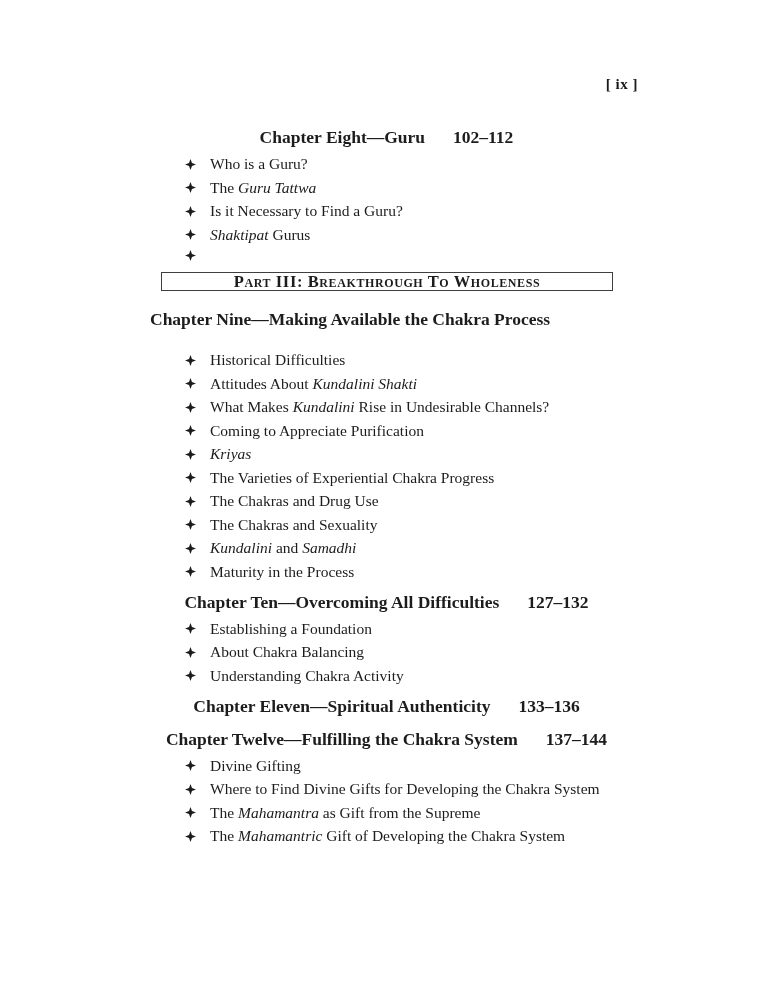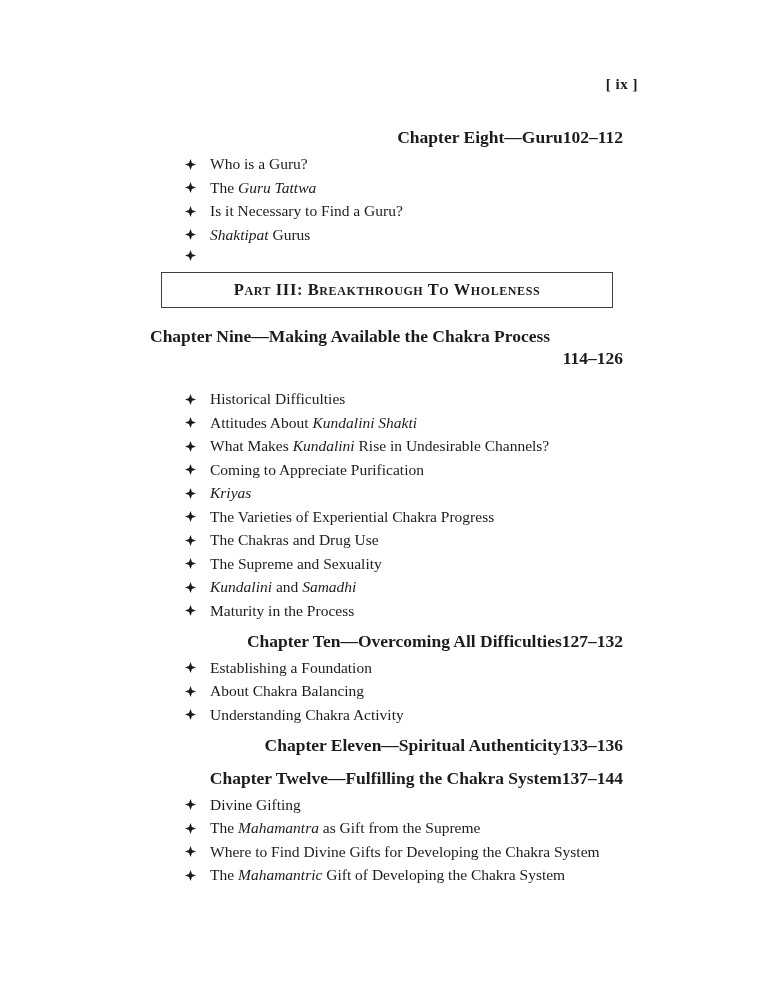--- a/index.html
+++ b/index.html
@@ -28,25 +28,26 @@
   }
   .content {
     position: absolute;
     top: 126px;
     left: 150px;
     width: 473px;
   }
   .chapter { margin-bottom: 11px; }
   .chapter-head {
     display: flex;
-    justify-content: flex-end;
+    justify-content: center;
     align-items: baseline;
     font-size: 17.5px;
     font-weight: bold;
     line-height: 22px;
+    gap: 28px;
   }
   .chapter-head.stacked {
     display: block;
   }
   .chapter-head.stacked .chapter-pages {
     display: block;
     text-align: right;
     line-height: 22px;
   }
   .chapter-title { margin: 0; font-size: 17.5px; font-weight: bold; display: inline; }
@@ -69,21 +70,21 @@
     width: 25px;
     display: inline-flex;
     align-items: center;
   }
   .bullet svg { display: block; }
   .topic-text { white-space: nowrap; }
   .seg-italic { font-style: italic; }
   .part-banner {
     box-sizing: border-box;
     width: 452px;
-    height: 36px;
+    height: 19px;
     margin: 0 0 17px 11px;
     border: 1.5px solid #3f3f3f;
     display: flex;
     align-items: center;
     justify-content: center;
   }
   .part-banner-label {
     font-size: 16.5px;
     font-weight: bold;
     font-variant: small-caps;
@@ -140,21 +141,21 @@
                 <path d="M12 0 L15.2 8.8 L24 12 L15.2 15.2 L12 24 L8.8 15.2 L0 12 L8.8 8.8 Z" fill="#1c1c1c"></path>
               </svg>
             </span>
           </li>
         </ul>
       </section>
       <div class="part-banner">
         <span class="part-banner-label">Part III: Breakthrough To Wholeness</span>
       </div>
       <section class="chapter">
-        <div class="chapter-head stacked"><h2 class="chapter-title">Chapter Nine—Making Available the Chakra Process</h2><span class="chapter-pages">114–126</span></div>
+        <div class="chapter-head stacked"><h2 class="chapter-title">Chapter Nine—Making Available the Chakra Process</h2></div>
         <ul class="topics">
           <li class="topic">
             <span class="bullet">
               <svg width="11" height="11" viewBox="0 0 24 24">
                 <path d="M12 0 L15.2 8.8 L24 12 L15.2 15.2 L12 24 L8.8 15.2 L0 12 L8.8 8.8 Z" fill="#1c1c1c"></path>
               </svg>
             </span>
             <span class="topic-text"><span class="seg">Historical Difficulties</span></span>
           </li>
           <li class="topic">
@@ -204,21 +205,21 @@
               </svg>
             </span>
             <span class="topic-text"><span class="seg">The Chakras and Drug Use</span></span>
           </li>
           <li class="topic">
             <span class="bullet">
               <svg width="11" height="11" viewBox="0 0 24 24">
                 <path d="M12 0 L15.2 8.8 L24 12 L15.2 15.2 L12 24 L8.8 15.2 L0 12 L8.8 8.8 Z" fill="#1c1c1c"></path>
               </svg>
             </span>
-            <span class="topic-text"><span class="seg">The Supreme and Sexuality</span></span>
+            <span class="topic-text"><span class="seg">The Chakras and Sexuality</span></span>
           </li>
           <li class="topic">
             <span class="bullet">
               <svg width="11" height="11" viewBox="0 0 24 24">
                 <path d="M12 0 L15.2 8.8 L24 12 L15.2 15.2 L12 24 L8.8 15.2 L0 12 L8.8 8.8 Z" fill="#1c1c1c"></path>
               </svg>
             </span>
             <span class="topic-text"><span class="seg-italic">Kundalini</span><span class="seg"> and </span><span class="seg-italic">Samadhi</span></span>
           </li>
           <li class="topic">
@@ -282,29 +283,29 @@
               </svg>
             </span>
             <span class="topic-text"><span class="seg">Divine Gifting</span></span>
           </li>
           <li class="topic">
             <span class="bullet">
               <svg width="11" height="11" viewBox="0 0 24 24">
                 <path d="M12 0 L15.2 8.8 L24 12 L15.2 15.2 L12 24 L8.8 15.2 L0 12 L8.8 8.8 Z" fill="#1c1c1c"></path>
               </svg>
             </span>
+            <span class="topic-text"><span class="seg">Where to Find Divine Gifts for Developing the Chakra System</span></span>
+          </li>
+          <li class="topic">
+            <span class="bullet">
+              <svg width="11" height="11" viewBox="0 0 24 24">
+                <path d="M12 0 L15.2 8.8 L24 12 L15.2 15.2 L12 24 L8.8 15.2 L0 12 L8.8 8.8 Z" fill="#1c1c1c"></path>
+              </svg>
+            </span>
             <span class="topic-text"><span class="seg">The </span><span class="seg-italic">Mahamantra</span><span class="seg"> as Gift from the Supreme</span></span>
-          </li>
-          <li class="topic">
-            <span class="bullet">
-              <svg width="11" height="11" viewBox="0 0 24 24">
-                <path d="M12 0 L15.2 8.8 L24 12 L15.2 15.2 L12 24 L8.8 15.2 L0 12 L8.8 8.8 Z" fill="#1c1c1c"></path>
-              </svg>
-            </span>
-            <span class="topic-text"><span class="seg">Where to Find Divine Gifts for Developing the Chakra System</span></span>
           </li>
           <li class="topic">
             <span class="bullet">
               <svg width="11" height="11" viewBox="0 0 24 24">
                 <path d="M12 0 L15.2 8.8 L24 12 L15.2 15.2 L12 24 L8.8 15.2 L0 12 L8.8 8.8 Z" fill="#1c1c1c"></path>
               </svg>
             </span>
             <span class="topic-text"><span class="seg">The </span><span class="seg-italic">Mahamantric</span><span class="seg"> Gift of Developing the Chakra System</span></span>
           </li>
         </ul>

